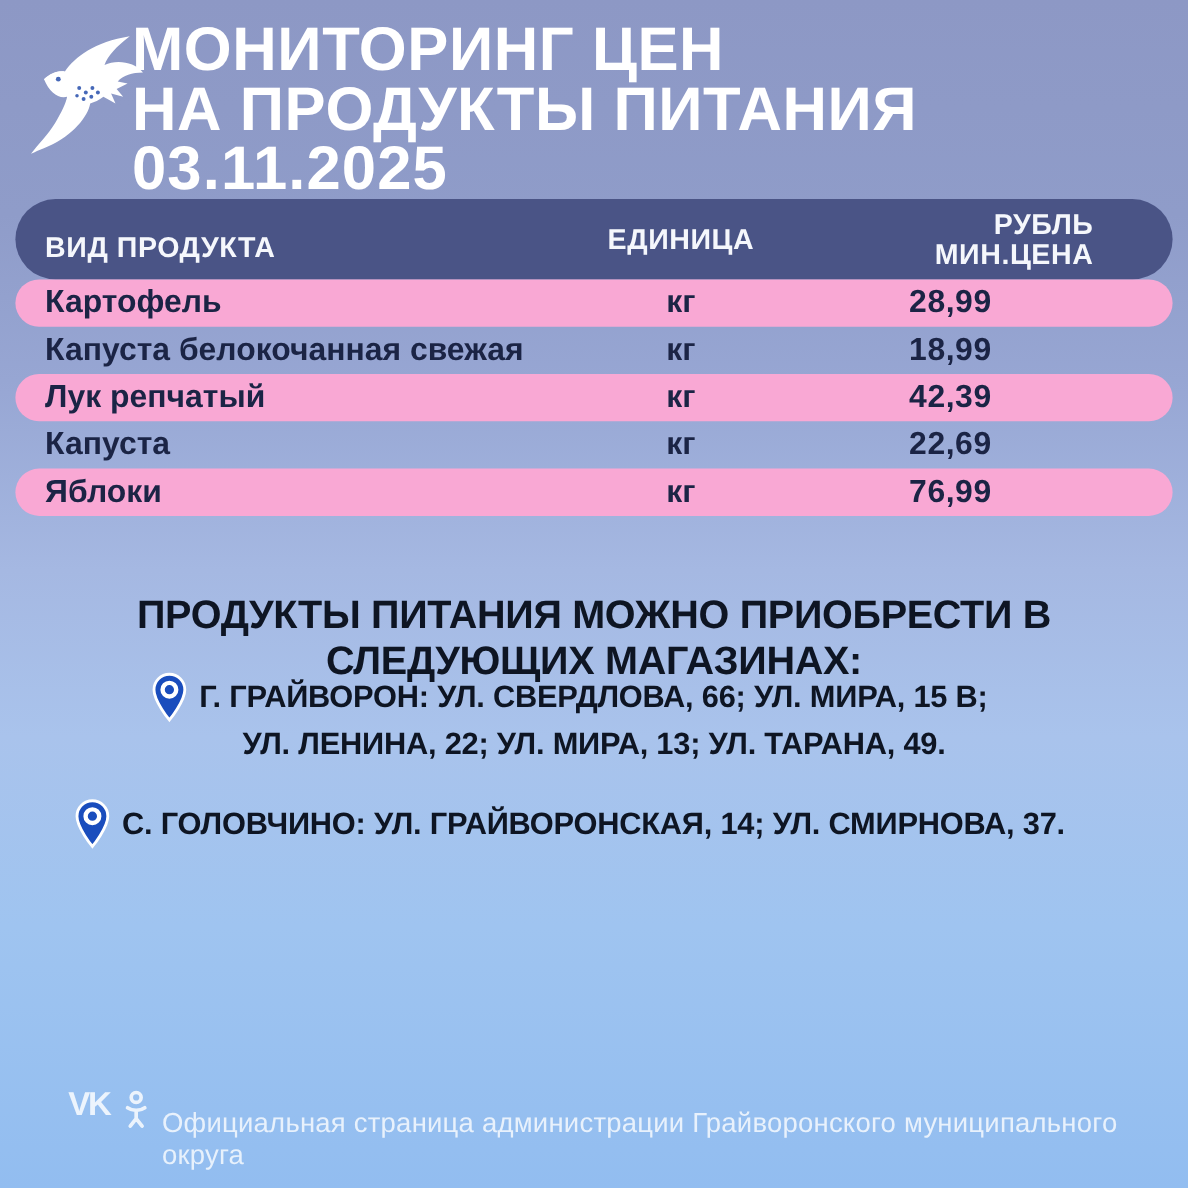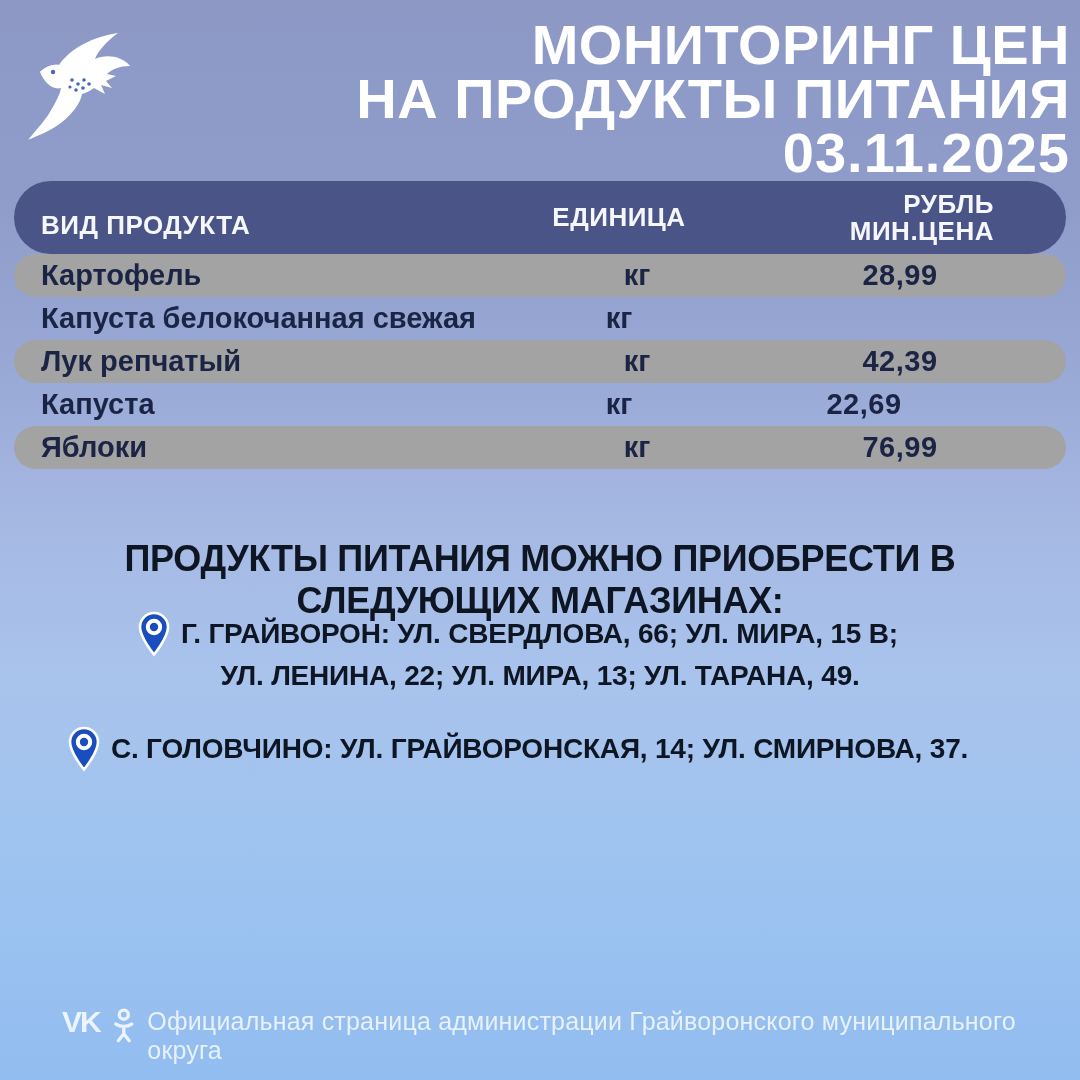--- a/index.html
+++ b/index.html
@@ -8,40 +8,40 @@
     position:relative;overflow:hidden;
     font-family:"Liberation Sans", sans-serif;
     background:linear-gradient(180deg,
       #8d98c5 0%, #8f9cc9 18%, #97a6d3 32%,
       #a5b8e2 48%, #a9c3ec 62%, #9fc4f0 78%, #92bdf0 100%);
   }
   
   .logo{position:absolute;left:26px;top:28px;width:138px;height:118px;}
   .title{
     position:absolute;left:120px;top:18px;width:950px;
-    text-align:right;color:#ffffff;
+    text-align:left;color:#ffffff;
     font-weight:bold;font-size:56px;line-height:54px;letter-spacing:.5px;
   }
   .title .date{letter-spacing:1px;}
   
   .table{position:absolute;left:14px;right:14px;top:181px;}
   .thead{
     height:73px;border-radius:37px;background:#4a5486;
     display:grid;grid-template-columns:490px 230px 260px;align-items:center;
     color:#f5f7fc;font-weight:bold;font-size:26px;letter-spacing:.5px;
   }
   .thead .c1{padding-left:27px;margin-top:16px;}
   .thead .c2{text-align:center;}
   .thead .c3{text-align:right;line-height:27px;}
   .trow{
     height:43px;
     display:grid;grid-template-columns:490px 230px 260px;align-items:center;
     color:#1b2445;font-weight:bold;font-size:29px;
   }
-  .trow.white{background:#a3a3a3;border-radius:24px;gap:18px;}
+  .trow.white{background:#f9a8d4;border-radius:24px;}
   .cell.product{padding-left:27px;white-space:nowrap;}
   .cell.unit{text-align:center;}
   .cell.price{text-align:center;letter-spacing:.5px;}
   
   .shops-heading{
     position:absolute;top:538px;left:0;width:100%;
     text-align:center;color:#0e1523;font-weight:bold;font-size:36px;letter-spacing:-.3px;
   }
   .loc-line{
     display:flex;justify-content:center;align-items:center;
@@ -54,21 +54,21 @@
   
   .footer{
     position:absolute;left:62px;bottom:15px;
     display:flex;align-items:flex-start;gap:13px;
   }
   .vk-mark{
     color:rgba(255,255,255,.82);font-weight:bold;font-size:30px;letter-spacing:-2px;
     line-height:1;
   }
   .footer-text{
-    color:rgba(255,255,255,.78);font-size:25px;letter-spacing:.2px;
+    color:rgba(255,255,255,.78);font-size:25px;letter-spacing:.2px;margin-top:17px;
   }
 </style>
 </head>
 <body>
 
 <svg class="logo" viewBox="0 0 138 118" aria-hidden="true">
   <path fill="#ffffff" d="M14,44
     C20,38 27,36 33,37
     C42,24 60,10 92,5
     C80,14 72,23 69,31
@@ -111,20 +111,21 @@
   </div>
   <div id="table-body">
       <div class="trow white">
         <div class="cell product">Картофель</div>
         <div class="cell unit">кг</div>
         <div class="cell price">28,99</div>
       </div>
       <div class="trow">
         <div class="cell product">Капуста белокочанная свежая</div>
         <div class="cell unit">кг</div>
+        <div class="cell price">18,99</div>
       </div>
       <div class="trow white">
         <div class="cell product">Лук репчатый</div>
         <div class="cell unit">кг</div>
         <div class="cell price">42,39</div>
       </div>
       <div class="trow">
         <div class="cell product">Капуста</div>
         <div class="cell unit">кг</div>
         <div class="cell price">22,69</div>

